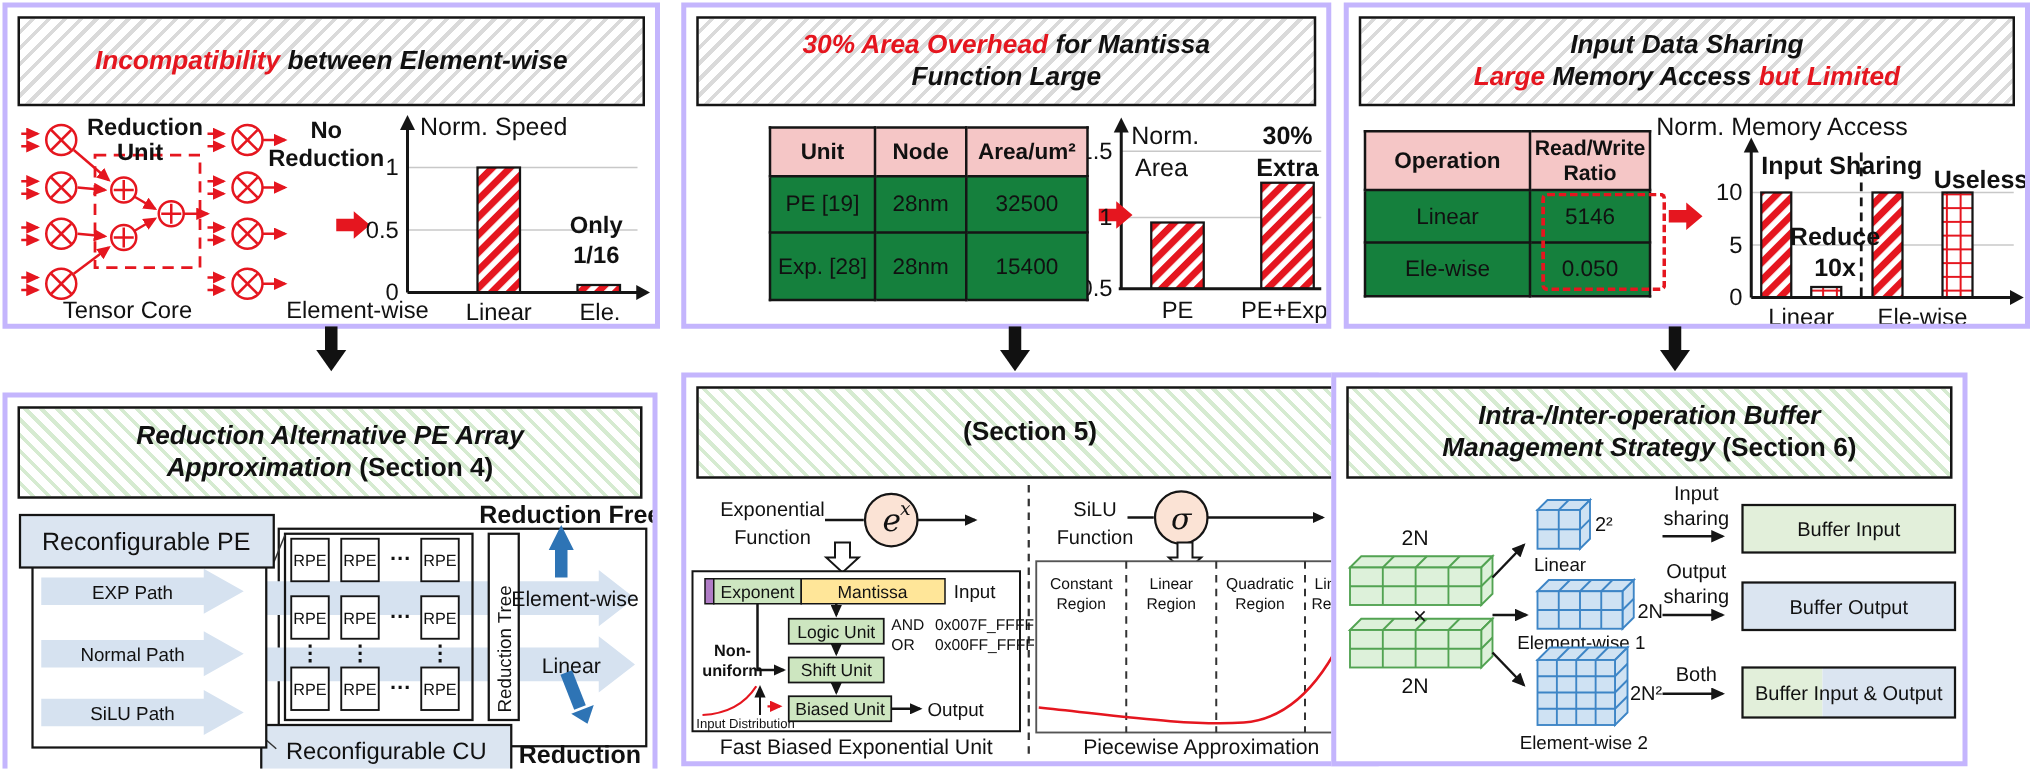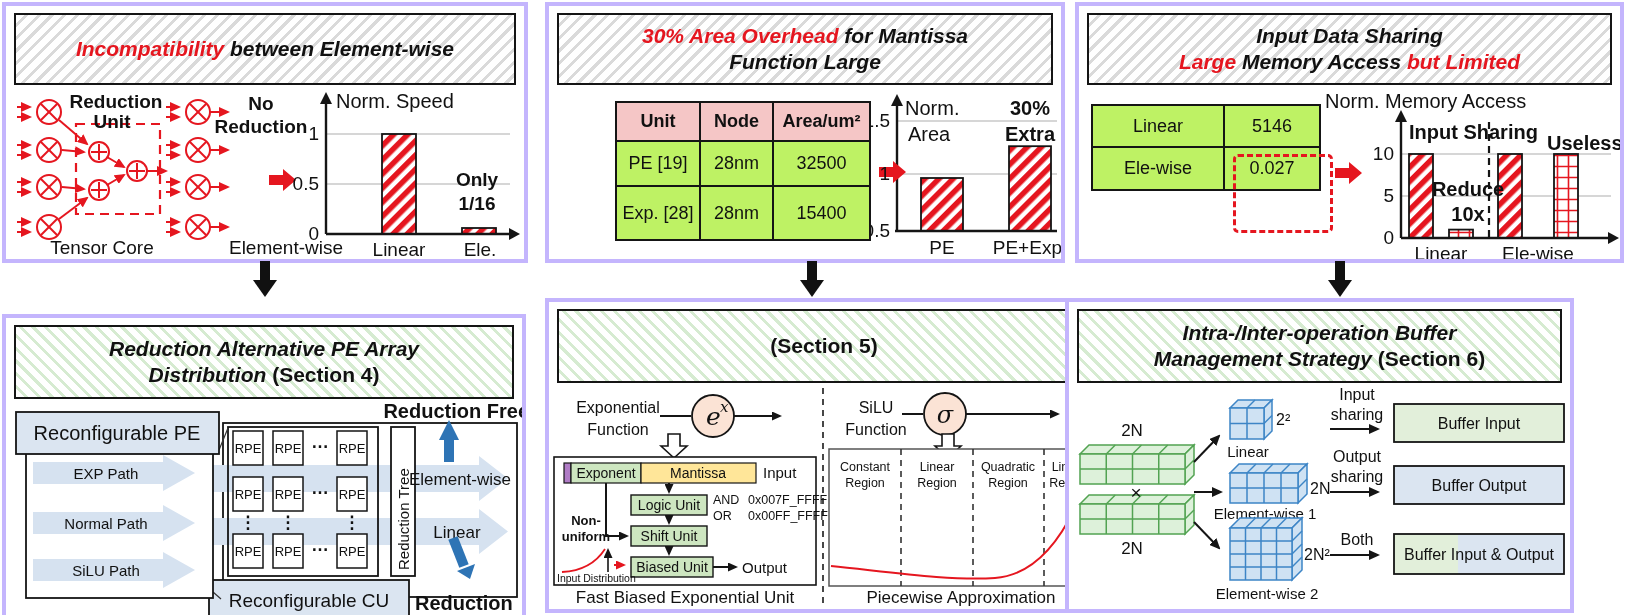--- a/index.html
+++ b/index.html
@@ -12,21 +12,21 @@
   .hdr.green{height:70px;background:repeating-linear-gradient(45deg,#ffffff 0 6px,#d6ebd1 6px 9px);}
   .red{color:#e5161f;}
   .plain{font-style:normal;}
   .content{position:absolute;left:0;right:0;top:78px;bottom:0;}
   .contentB{position:absolute;left:0;right:0;top:80px;bottom:0;}
   svg text{font-family:"Liberation Sans",sans-serif;fill:#111;}
   .serifI{font-family:"DejaVu Serif",serif;font-style:italic;}
   table.spec{border-collapse:collapse;position:absolute;text-align:center;font-size:18px;color:#111;table-layout:fixed;}
   table.spec th,table.spec td{border:2px solid #151515;padding:0;}
   table.spec th{background:#f5c6c6;font-weight:bold;}
-  table.spec td{background:#bef264;}
+  table.spec td{background:#15803d;}
   .dashedRed{position:absolute;border:3px dashed #e5161f;border-radius:5px;box-sizing:border-box;}
   .downArrow{position:absolute;width:30px;height:37px;}
 </style>
 </head>
 <body>
 
 <svg width="0" height="0" style="position:absolute" aria-hidden="true">
   <defs>
     <pattern id="pat-hatch" patternUnits="userSpaceOnUse" width="10" height="10" patternTransform="rotate(45)">
       <rect width="10" height="10" fill="#ffffff"></rect>
@@ -242,38 +242,42 @@
         <text x="468" y="66" font-size="20" font-weight="bold" fill="#e5161f">Useless</text>
         <text x="389" y="112" text-anchor="middle" font-size="20" font-weight="bold" fill="#e5161f">Reduce</text>
         <text x="389" y="137" text-anchor="middle" font-size="20" font-weight="bold" fill="#e5161f">10x</text>
       </svg>
       <table class="spec" style="left:12px;top:20px;width:228px">
         <colgroup>
             <col style="width:132px">
             <col style="width:96px">
           </colgroup>
         <tbody>
+            <tr style="height:47px">
+          <th>Operation</th>
+          <th style="font-size:17px">Read/Write Ratio</th>
+        </tr>
         <tr style="height:42px">
           <td>Linear</td>
           <td>5146</td>
         </tr>
         <tr style="height:43px">
           <td>Ele-wise</td>
-          <td>0.027</td>
+          <td>0.050</td>
         </tr>
       </tbody>
         </table>
       <div class="dashedRed" style="left:154px;top:70px;width:100px;height:79px"></div>
     </div>
   </div>
 
   <div class="panel" style="left:2px;top:314px;width:524px;height:315px">
     <div class="hdr green">
       <div><span>Reduction Alternative PE Array</span></div>
-      <div><span>Distribution</span><span class="plain"> (Section 4)</span></div>
+      <div><span>Approximation</span><span class="plain"> (Section 4)</span></div>
     </div>
     <div class="contentB">
       <svg width="526" height="229" viewBox="0 0 526 229" style="position:absolute;left:5px;top:0">
 
         <rect x="212" y="25" width="294" height="174" fill="#fff" stroke="#151515" stroke-width="1.8"></rect>
 
         <g fill="#d6e2f0">
           <polygon points="190,67 468,67 468,58 497,80.5 468,103 468,94 190,94"></polygon>
           <polygon points="190,120 468,120 468,111 497,133.5 468,156 468,147 190,147"></polygon>
         </g>

